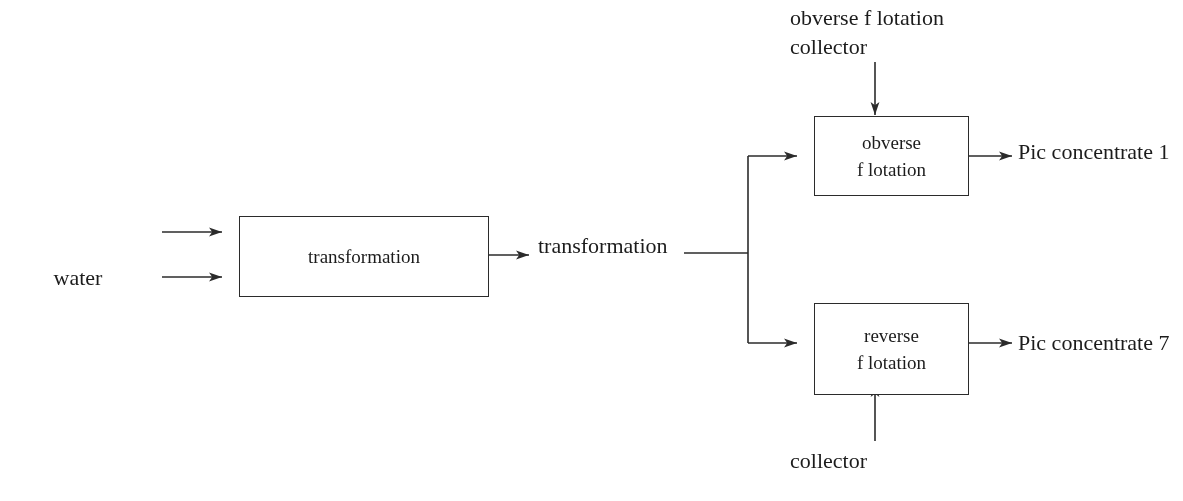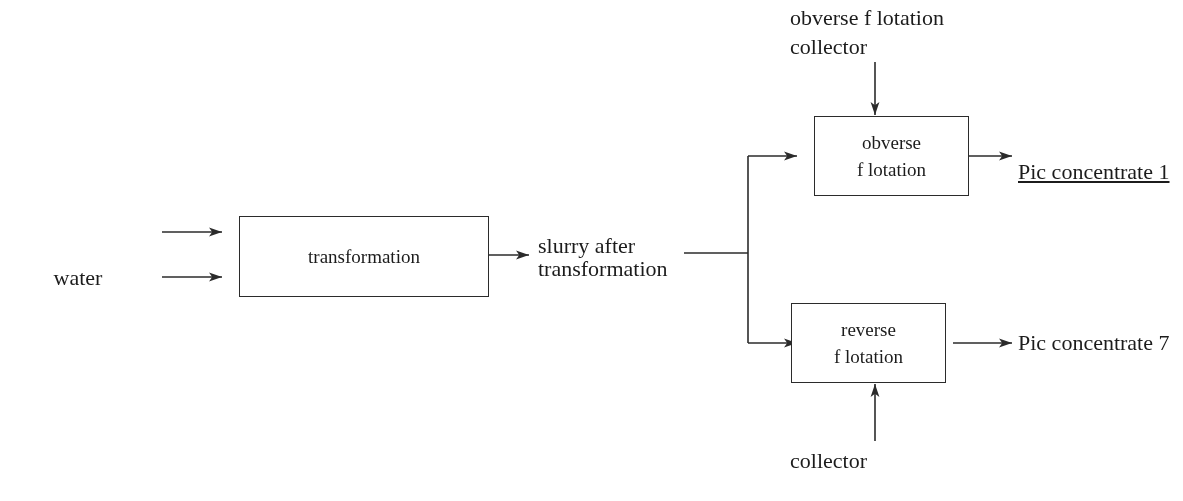--- a/index.html
+++ b/index.html
@@ -39,28 +39,28 @@
     align-items: center;
     justify-content: center;
     text-align: center;
     font-size: 19px;
     line-height: 27px;
     box-sizing: border-box;
     margin-left: 16px;
   }
   .box-transformation { left: 223px; top: 216px; width: 250px; height: 81px; }
   .box-obverse        { left: 798px; top: 116px; width: 155px; height: 80px; }
-  .box-reverse        { left: 775px; top: 303px; width: 155px; height: 80px; }
+  .box-reverse        { left: 798px; top: 303px; width: 155px; height: 92px; }
 
   .lbl-kmg    { left: 2px;  top: 221px; }
   .lbl-water  { left: 0px;  top: 266px; width: 156px; text-align: center; }
   .lbl-slurry { left: 538px; top: 234px; width: 150px; line-height: 23px; }
   .lbl-obv-collector { left: 790px; top: 3px;   width: 170px; line-height: 29px; }
   .lbl-rev-collector { left: 790px; top: 447px; width: 170px; line-height: 27px; }
-  .lbl-pic1   { left: 1018px; top: 160px; line-height: 24px; text-decoration: underline; }
+  .lbl-pic1   { left: 1018px; top: 140px; line-height: 24px; }
   .lbl-pic2   { left: 1018px; top: 331px; line-height: 24px; }
 </style>
 </head>
 <body>
 
 <div class="canvas">
 
   <svg class="connectors" viewBox="0 0 1183 501" xmlns="http://www.w3.org/2000/svg">
     <defs>
       <marker id="arrow" markerUnits="userSpaceOnUse" markerWidth="14" markerHeight="10" viewBox="0 0 14 10" refX="13" refY="5" orient="auto">
@@ -83,21 +83,20 @@
   </svg>
 
 
   <div class="lbl lbl-water">water</div>
 
   <div class="box box-transformation">
     <span>transformation</span>
   </div>
 
   <div class="lbl lbl-slurry center">
-    <div>slurry after</div>
     <div>transformation</div>
   </div>
 
   <div class="lbl lbl-obv-collector center">
     <div>obverse f lotation</div>
     <div>collector</div>
   </div>
 
   <div class="box box-obverse">
     <div>obverse</div>

